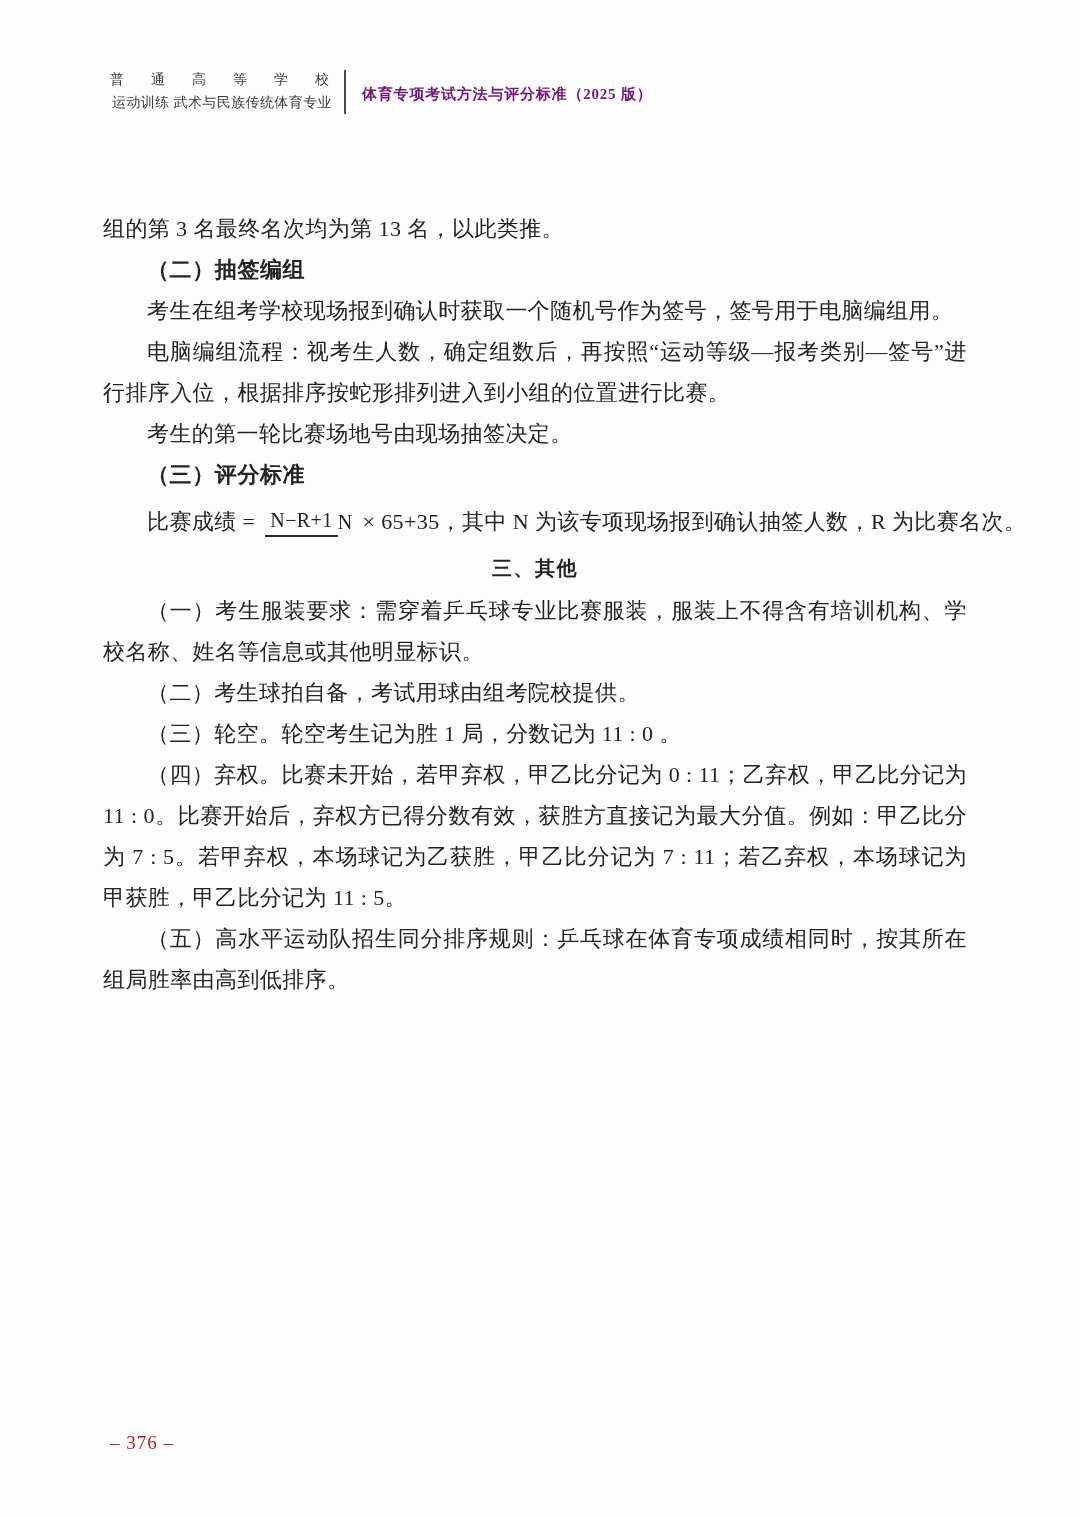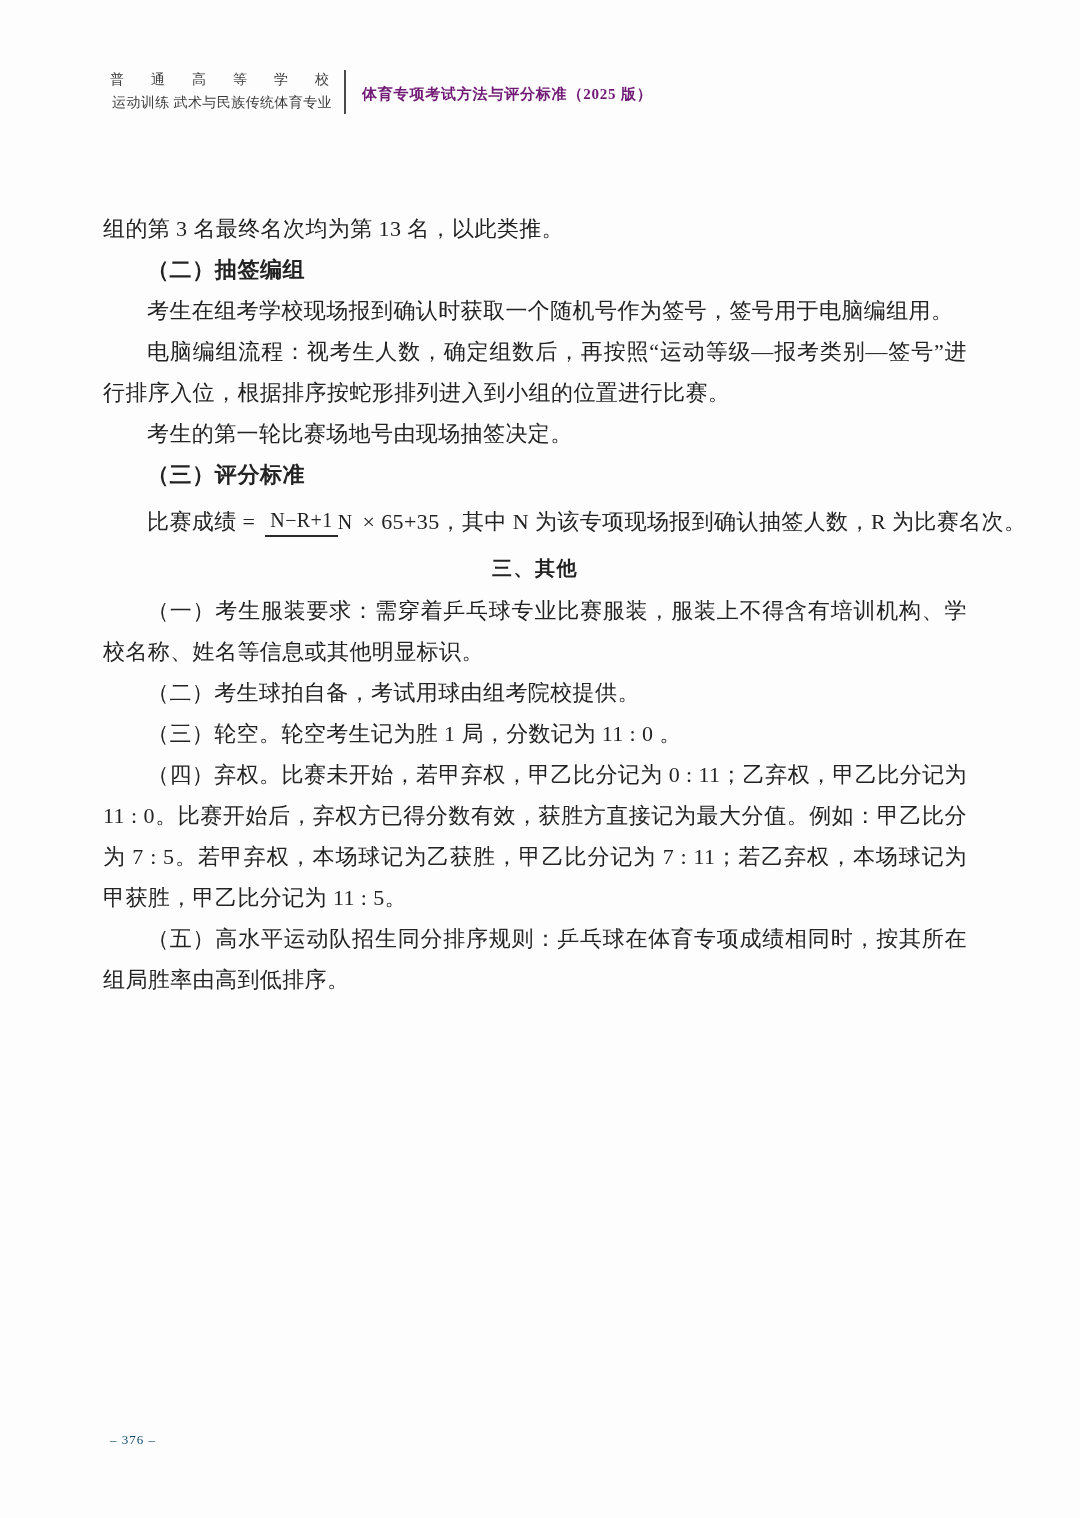--- a/index.html
+++ b/index.html
@@ -105,23 +105,23 @@
   .frac .den { padding-top: 1px; }
   .formula .rhs { letter-spacing: 0.4px; }
   .formula2 { margin-top: 26px; }
   .formula2 .frac { font-size: 19px; line-height: 26px; }
 
   
   .footer {
     position: absolute;
     left: 110px;
     top: 1432px;
-    font-size: 13px;
+    font-size: 19px;
     letter-spacing: 1px;
-    color: #0c4a6e;
+    color: #b91c1c;
   }
 </style>
 </head>
 <body>
 
 <div class="page">
 
   <div class="hdr">
     <div class="hdr-left">
       <div class="hdr-l1">普通高等学校</div>

